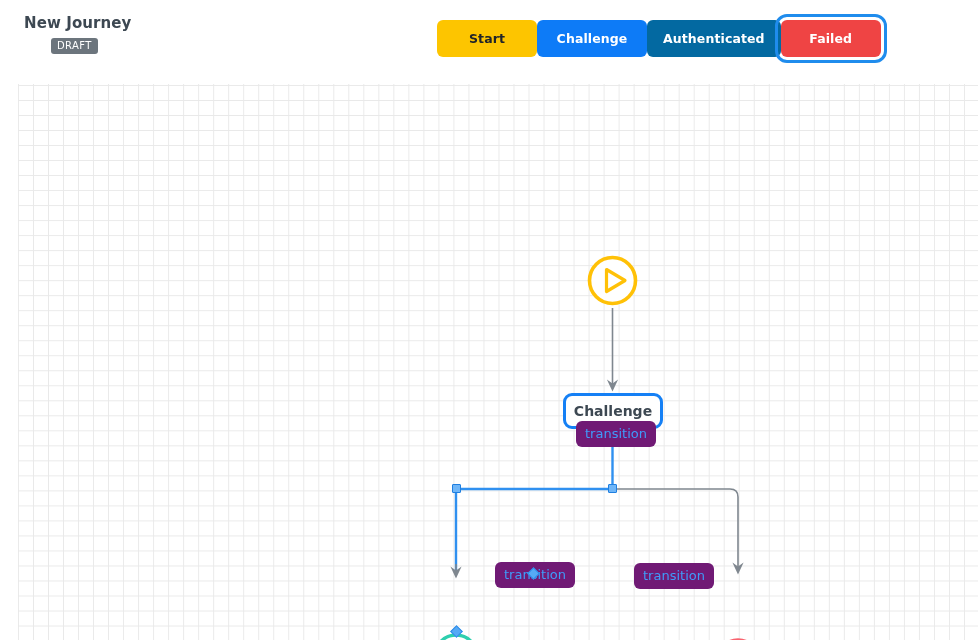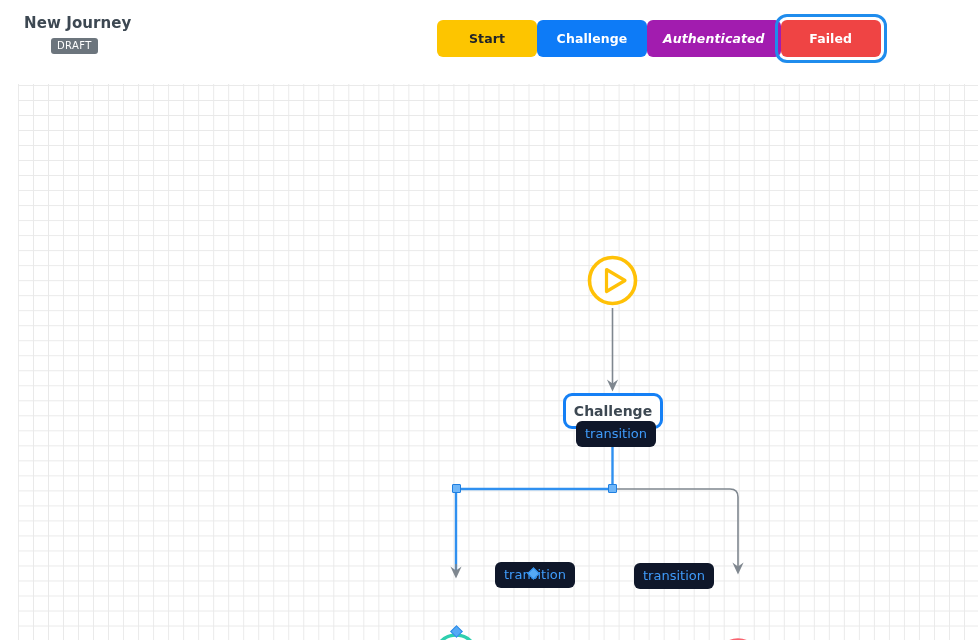--- a/index.html
+++ b/index.html
@@ -36,21 +36,21 @@
   .btn-row { position:absolute; left:425px; top:20px; display:flex; gap:0; }
   .btn {
     border:none; border-radius:6px; cursor:pointer;
     font-size:12.5px; font-weight:700; letter-spacing:0.1px;
     height:37px; padding:0 16px; min-width:100px;
     font-family:"DejaVu Sans","Liberation Sans",sans-serif;
     display:flex; align-items:center; justify-content:center;
   }
   .btn-start { background:#fdc500; color:#212529; }
   .btn-challenge { background:#0d7bf7; color:#ffffff; min-width:110px; }
-  .btn-auth { background:#a21caf; color:#ffffff; min-width:116px;font-style:italic; }
+  .btn-auth { background:#0369a1; color:#ffffff; min-width:116px; }
   .btn-failed {
     background:#ef4444; color:#ffffff; min-width:100px;
     outline:3px solid #1f8ced; outline-offset:3px;
   }
 
   
   .canvas-wrap {
     position:absolute; left:0; top:84px; width:978px; height:556px;
     background:#ffffff; overflow:hidden;
   }
@@ -79,21 +79,21 @@
   .node-failed  { left:713px; top:552px; width:50px; height:50px; }
 
   .handle-diamond {
     position:absolute; width:9px; height:9px; background:#55a9f5;
     border:1px solid #2e8ce8; transform: rotate(45deg);
   }
   .ch-handle-bottom { left:46px; top:32px; }
 
   
   .edge-label {
-    position:absolute; background:#0f172a; border-radius:6px;
+    position:absolute; background:#701a75; border-radius:6px;
     color:#3f9bfa; font-size:13px; line-height:16px;
     padding:5px 9px; white-space:nowrap;
     font-family:"DejaVu Sans","Liberation Sans",sans-serif;
   }
   .lbl-t1 { left:576px; top:337px; }
   .lbl-t2 { left:495px; top:478px; }
   .lbl-t3 { left:634px; top:479px; }
 
   .sq-handle {
     position:absolute; width:9px; height:9px; background:#6fb6f8;

